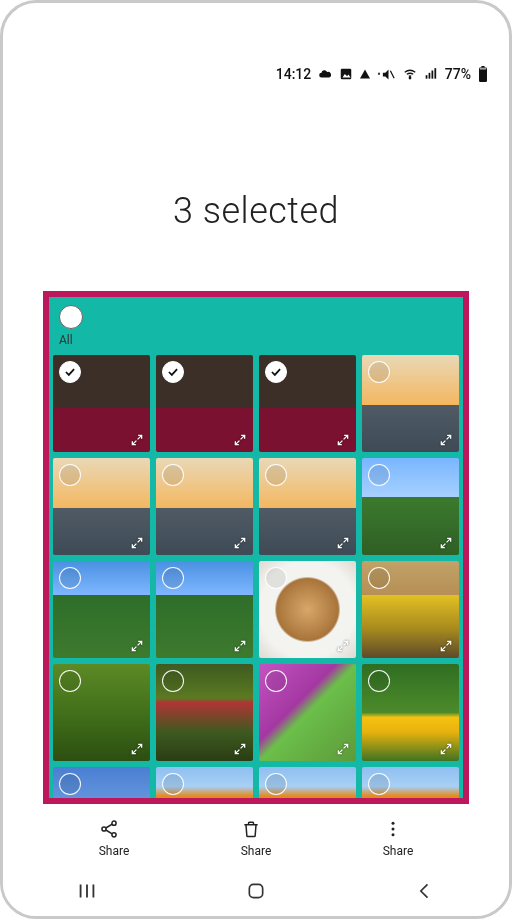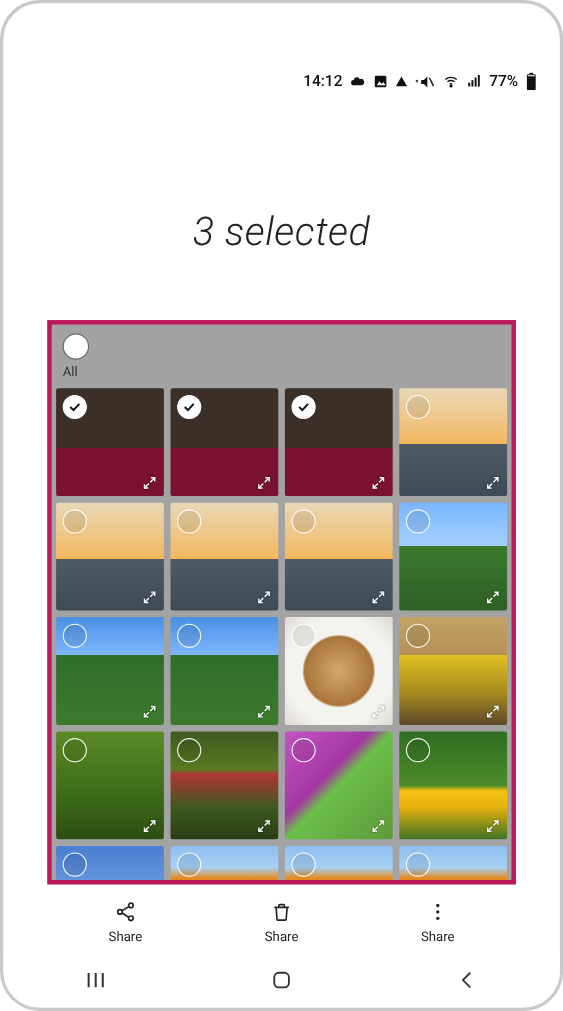--- a/index.html
+++ b/index.html
@@ -19,28 +19,28 @@
   .status{
     height:28px;display:flex;align-items:center;justify-content:flex-end;
     padding:22px 20px 0 20px;font-size:14px;font-weight:500;color:#111;margin-top:35px;
   }
   .status-left,.status-right{display:flex;align-items:center;gap:6px;}
   .mini-icon{display:inline-flex;align-items:center;}
 
   
   .header{
     height:246px;display:flex;align-items:center;justify-content:center;
-    font-size:36px;font-weight:300;letter-spacing:.5px;color:#222;font-style:italic;
+    font-size:36px;font-weight:300;letter-spacing:.5px;color:#222;
   }
 
   
   .scroll-area{
     position:absolute;left:40px;right:40px;top:288px;bottom:112px;
-    border:4px solid #be185d;box-sizing:border-box;
-    overflow:hidden;background:#a3a3a3;
+    border:6px solid #be185d;box-sizing:border-box;
+    overflow:hidden;background:#14b8a6;
   }
   .all-wrap{padding:8px 10px 4px 10px;text-align:left;}
   .all-circle{
     width:22px;height:22px;border:1.5px solid #666;border-radius:50%;
     display:block;background:#fff;
   }
   .all-label{font-size:12px;margin-top:4px;color:#333;}
 
   .grid{
     display:grid;grid-template-columns:repeat(4,1fr);
@@ -80,21 +80,21 @@
   .bg-orange{background:linear-gradient(to bottom,#8fbff0 0%,#a7d0f5 20%,#e58a1f 30%,#d9760c 100%);}
   .bg-sky{background:linear-gradient(to bottom,#4a7ed2 0%,#7faee8 70%,#b5cee8 100%);}
 
   
   .actions{
     position:absolute;bottom:52px;left:40px;right:40px;height:52px;
     display:flex;align-items:center;justify-content:space-around;
     background:#fff;
   }
   .action{
-    display:flex;flex-direction:column;align-items:center;gap:2px;
+    display:flex;flex-direction:column;gap:2px;
     font-size:12px;color:#222;
   }
   .action svg{width:20px;height:20px;}
 
   
   .nav{
     position:absolute;bottom:0;left:0;right:0;height:50px;
     display:flex;align-items:center;justify-content:space-around;
     border-top:0;background:#fff;
   }

